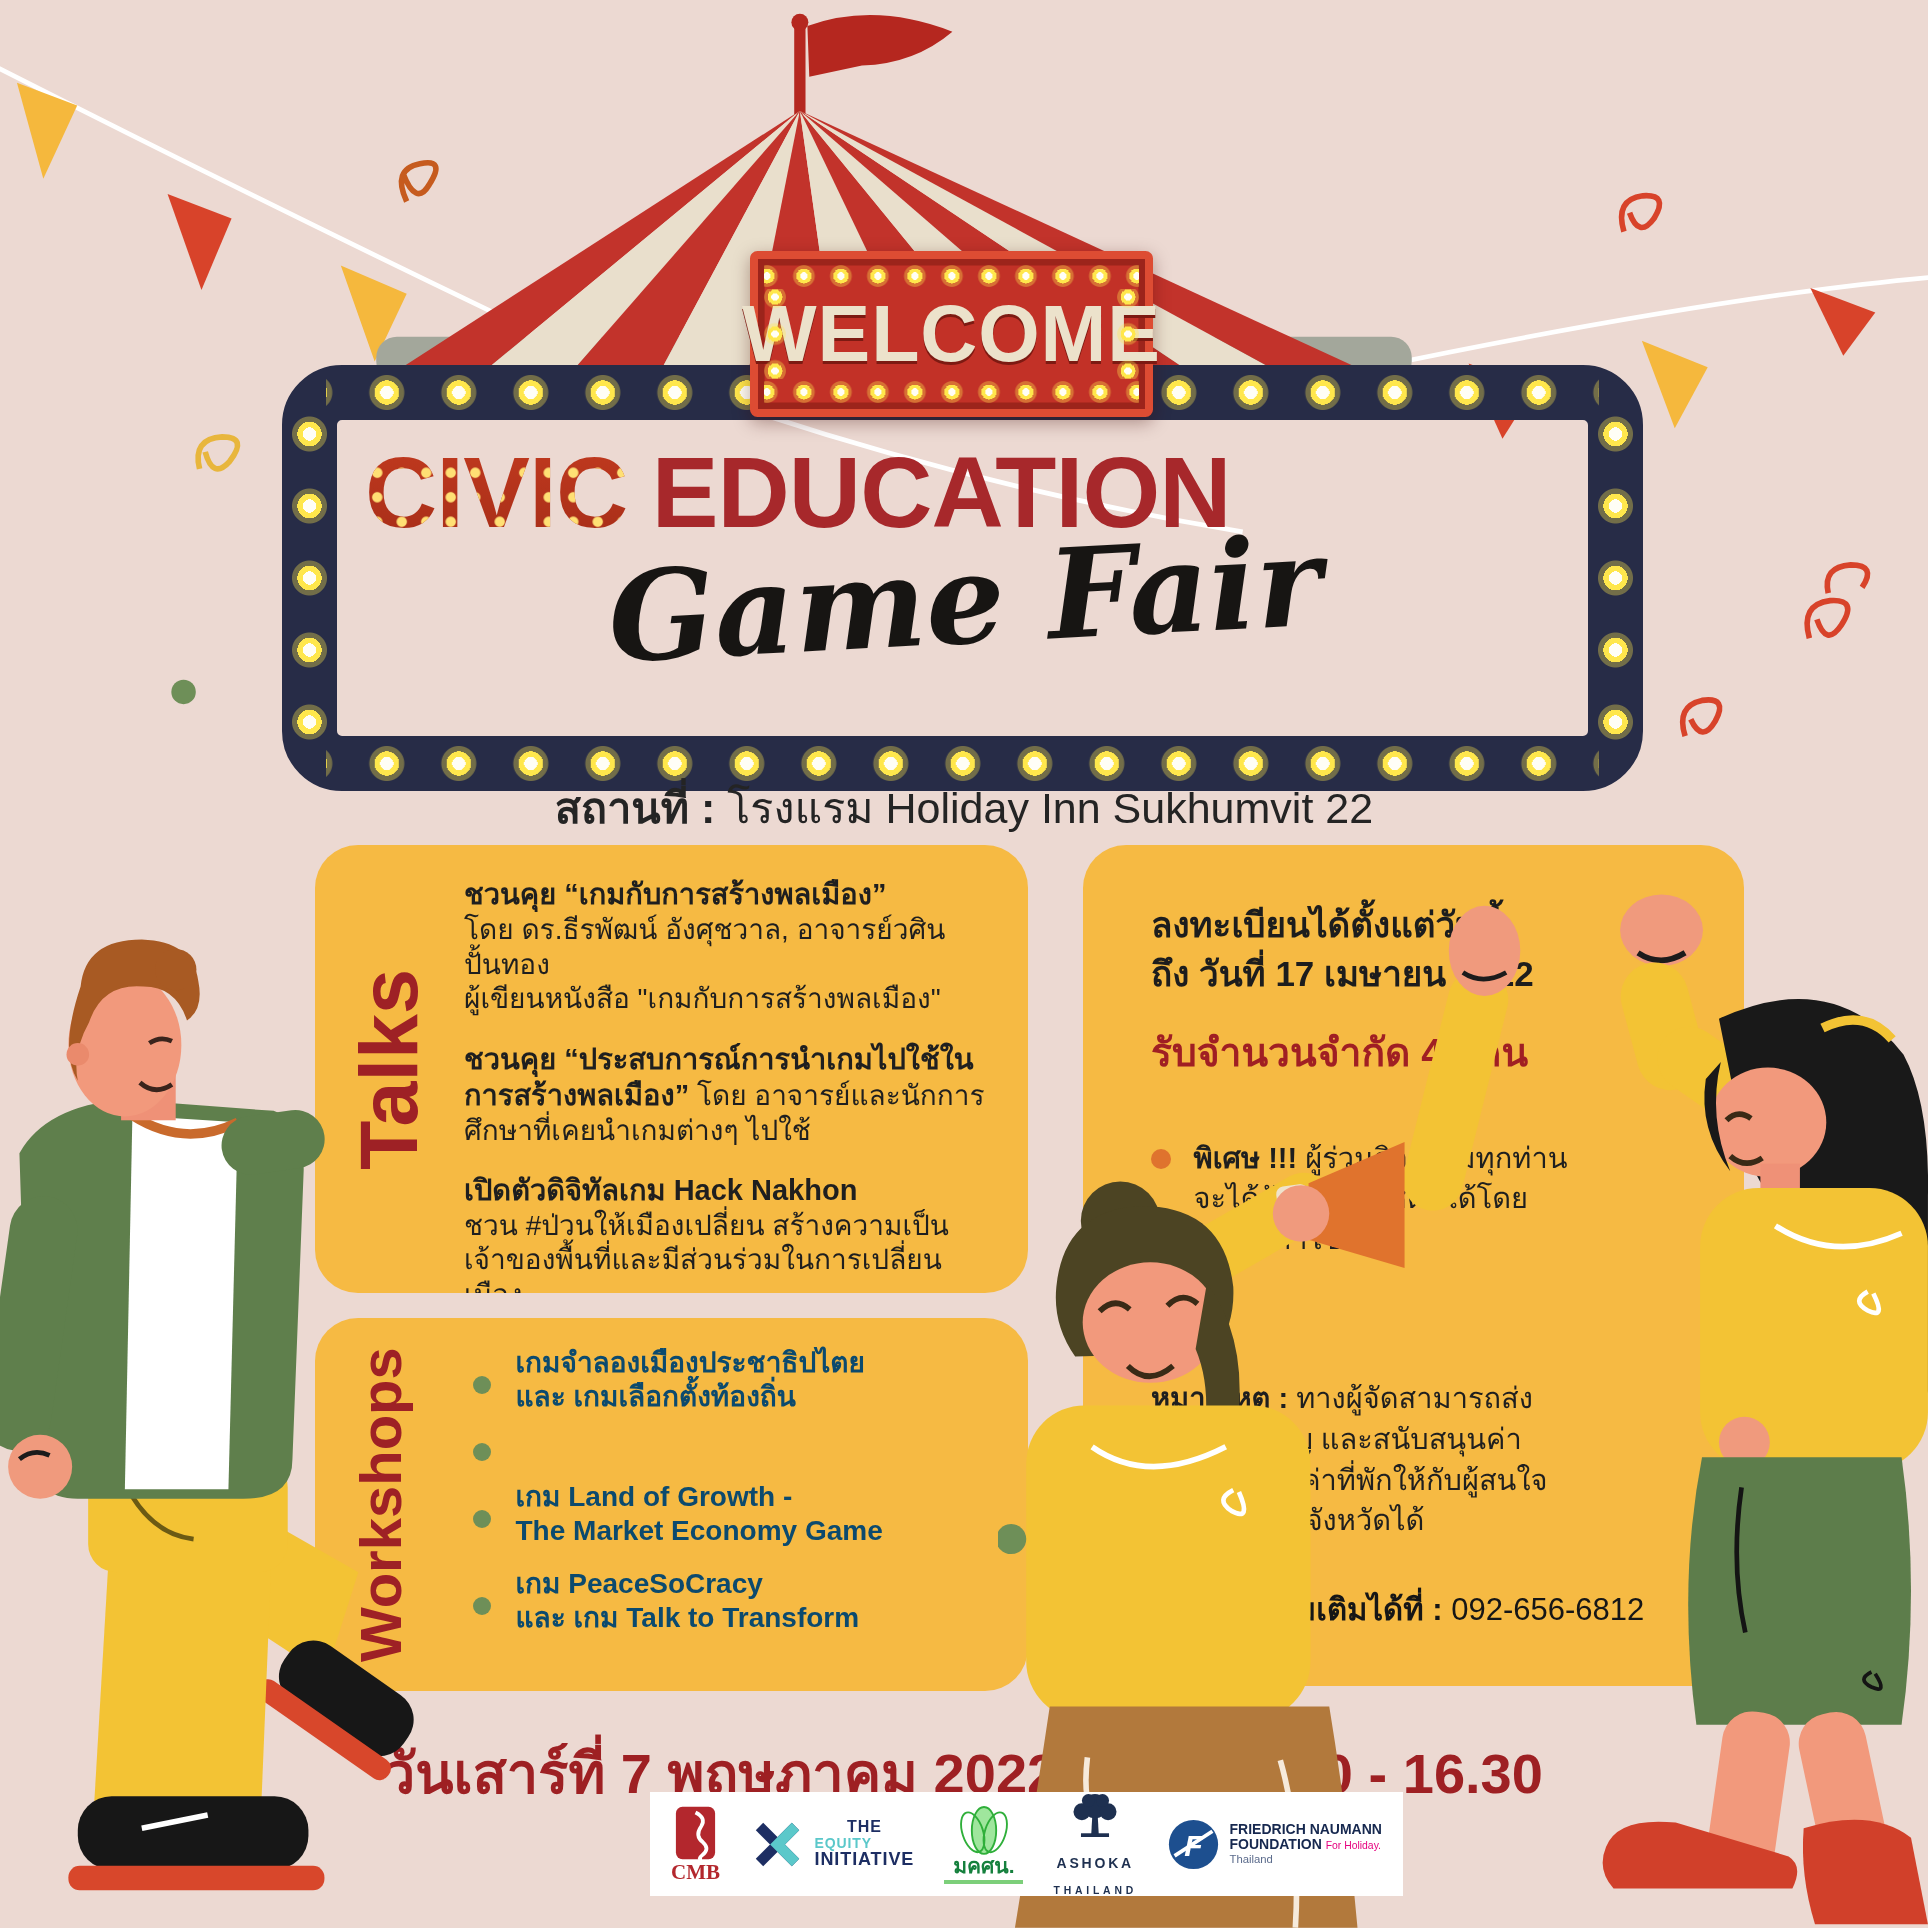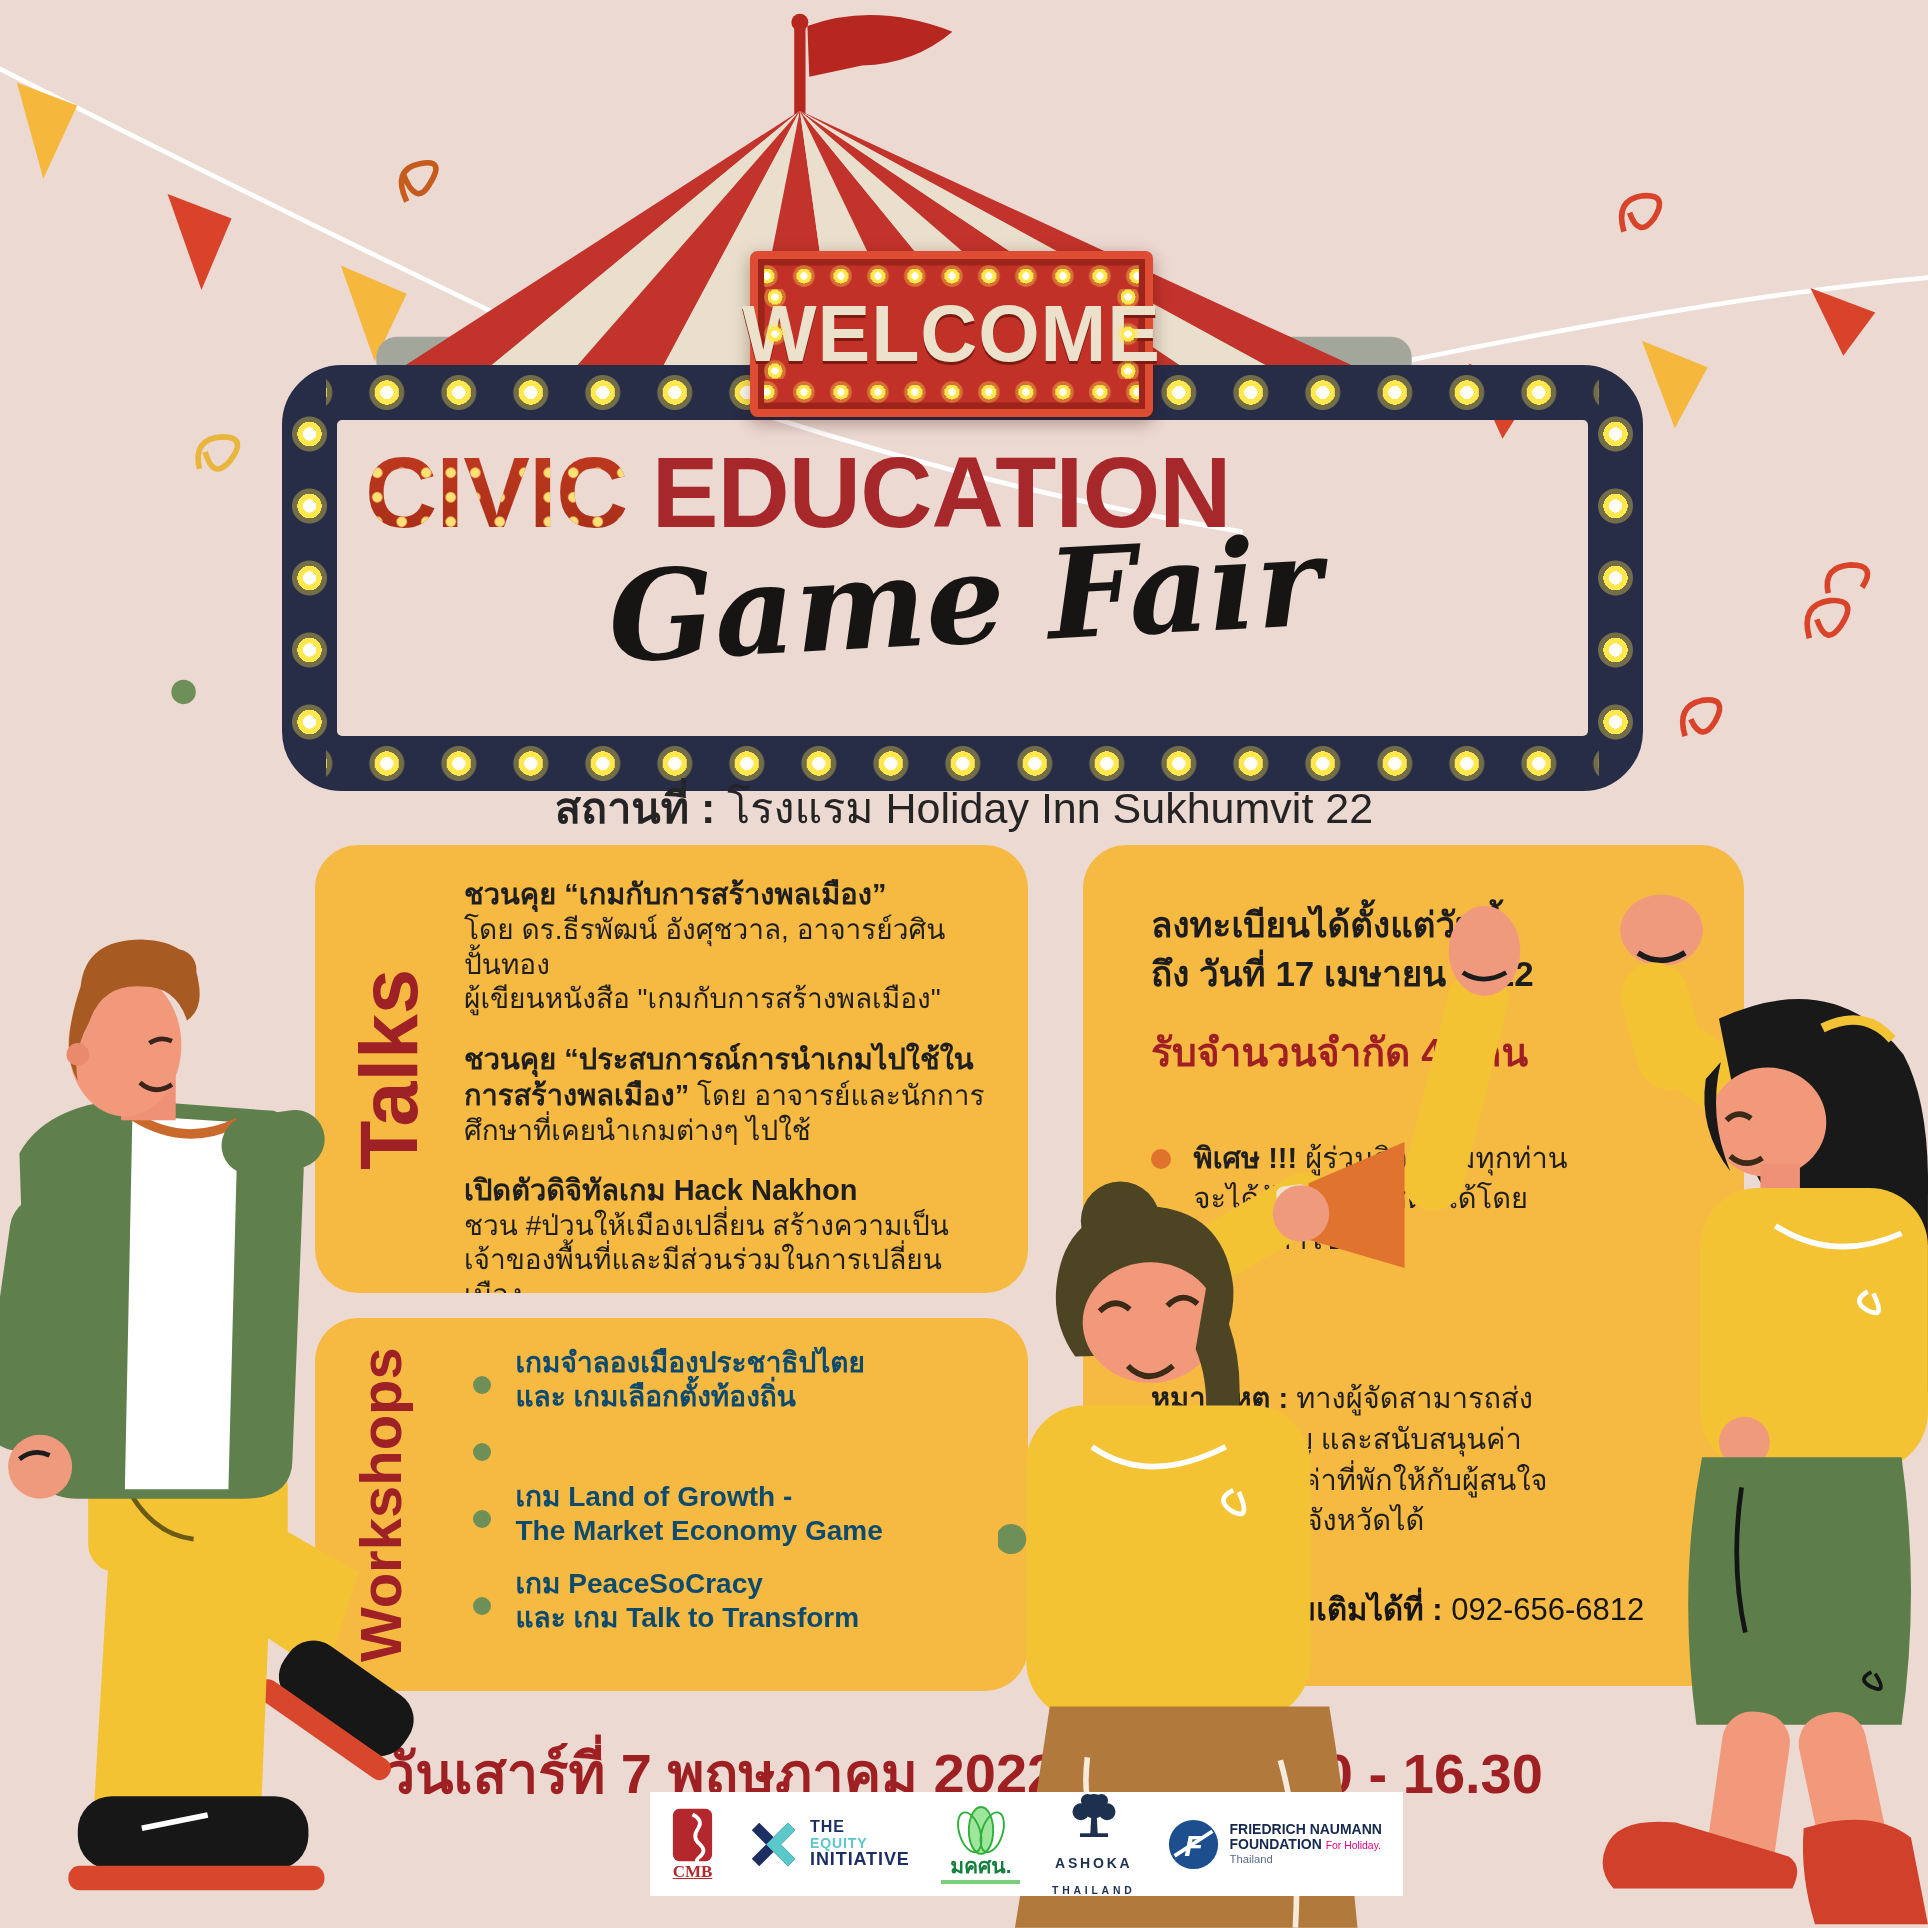--- a/index.html
+++ b/index.html
@@ -89,22 +89,22 @@
   
   .date-text{position:absolute;left:363px;top:1729px;width:716px;text-align:center;z-index:5;
     font-size:56px;font-weight:bold;color:#9e2023;}
   .time-text{position:absolute;left:1111px;top:1729px;width:433px;text-align:center;z-index:5;
     font-size:56px;font-weight:bold;color:#9e2023;}
 
   .logo-band{position:absolute;left:650px;top:1792px;width:753px;height:104px;background:#ffffff;z-index:7;
     display:flex;align-items:center;justify-content:space-between;padding:0 21px;box-sizing:border-box;}
   .logo{display:flex;align-items:center;gap:9.4px;}
   .logo .col{display:flex;flex-direction:column;line-height:1.05;}
-  .cmb-text{font-family:"Liberation Serif","DejaVu Serif",serif;font-weight:bold;font-size:17px;color:#b3272d;text-align:center;text-decoration:underline;}
-  .eq-the{font-weight:bold;font-size:16px;color:#1d2e63;letter-spacing:0.9px;}
+  .cmb-text{font-family:"Liberation Serif","DejaVu Serif",serif;font-weight:bold;font-size:21px;color:#b3272d;text-align:center;}
+  .eq-the{font-weight:bold;font-size:16px;color:#1d2e63;letter-spacing:0.9px;text-align:center;}
   .eq-equity{font-weight:bold;font-size:14px;color:#5bc8ca;letter-spacing:0.9px;}
   .eq-init{font-weight:bold;font-size:18px;color:#1d2e63;letter-spacing:0.9px;}
   .mk-text{font-weight:bold;font-size:21px;color:#15803d;text-align:center;}
   .mk-line{width:79px;height:4.7px;background:#7ccf7a;margin:2.8px auto 0;}
   .as-text{font-weight:bold;font-size:14px;color:#1e3050;letter-spacing:2.8px;text-align:center;}
   .as-text2{font-weight:bold;font-size:10.4px;color:#1e3050;letter-spacing:3.8px;text-align:center;}
   .fnf-1{font-weight:bold;font-size:14px;color:#16284f;}
   .fnf-2{font-weight:bold;font-size:14px;color:#16284f;}
   .fnf-tag{font-weight:normal;font-size:10.4px;color:#e6007e;}
   .fnf-3{font-size:11.3px;color:#5b6b8c;margin-top:2.8px;}

